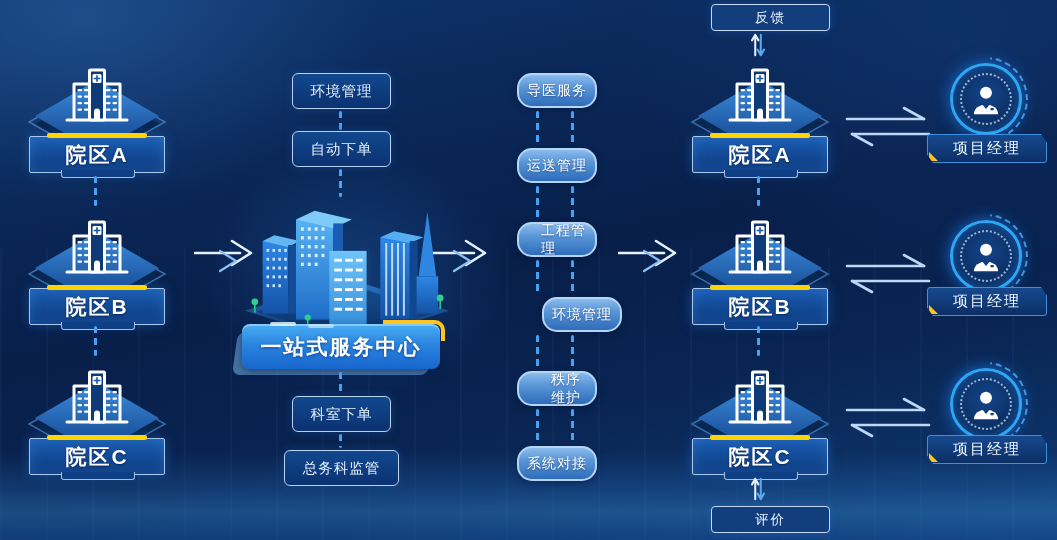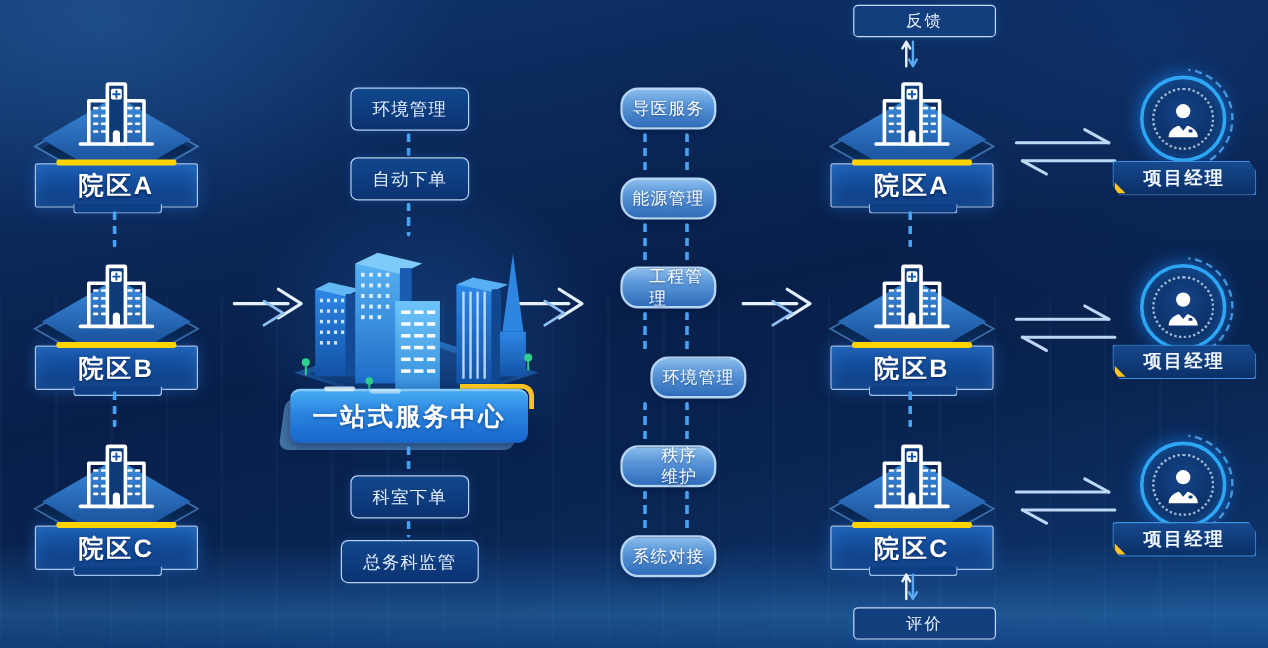--- a/index.html
+++ b/index.html
@@ -130,21 +130,21 @@
   }
   .pm-ring::after {
     content:""; position:absolute; inset:7px;
     border:2px dotted rgba(215,238,255,.7); border-radius:50%;
   }
   .pm-label {
     position:absolute; width:120px; height:29px;
     display:flex; align-items:center; justify-content:center;
     background:linear-gradient(180deg,#16498e,#0c2f66);
     border:1.6px solid #3f8ee0; border-radius:3px;
-    color:#f2f8ff; font-size:15px; font-weight:bold; letter-spacing:2px;
+    color:#f2f8ff; font-size:15px; font-weight:normal; letter-spacing:2px;
     box-shadow:0 0 10px rgba(25,95,185,.6);
     clip-path:polygon(0 0, 95% 0, 100% 30%, 100% 100%, 5% 100%, 0 70%);
   }
   .pm-label::after {
     content:""; position:absolute; left:1px; bottom:1px; width:0; height:0;
     border-bottom:9px solid #ffc41e; border-right:9px solid transparent;
   }
 
   .hide { position:absolute; width:0; height:0; overflow:hidden; }
 </style>
@@ -386,21 +386,21 @@
   <div class="dash-v" style="left:339px; top:372px; height:22px;"></div>
   <div class="dark-box" style="left:292px; top:396px; width:99px; height:36px;">科室下单</div>
   <div class="dash-v" style="left:339px; top:434px; height:14px;"></div>
   <div class="dark-box" style="left:284px; top:450px; width:115px; height:36px;">总务科监管</div>
 
   <div class="svc-box" style="left:517px; top:73px;">导医服务</div>
   <div class="dash-pair" style="left:536px; top:111px; height:34px;">
       <div class="dash-v"></div>
       <div class="dash-v"></div>
     </div>
-  <div class="svc-box" style="left:517px; top:148px;">能源管理</div>
+  <div class="svc-box" style="left:517px; top:148px;">运送管理</div>
   <div class="dash-pair" style="left:536px; top:186px; height:33px;">
       <div class="dash-v"></div>
       <div class="dash-v"></div>
     </div>
   <div class="svc-box" style="left:517px; top:222px;padding-left:22px;">工程管理</div>
   <div class="dash-pair" style="left:536px; top:260px; height:34px;">
       <div class="dash-v"></div>
       <div class="dash-v"></div>
     </div>
   <div class="svc-box" style="left:542px; top:297px;">环境管理</div>

